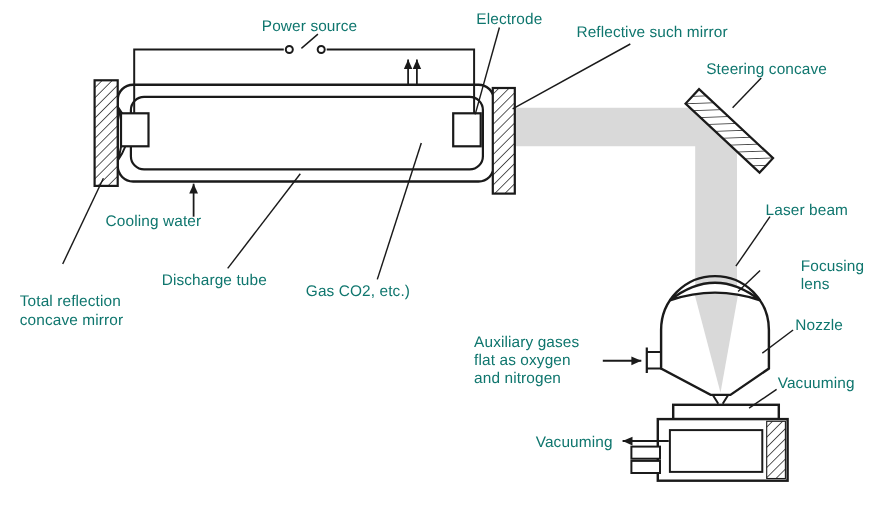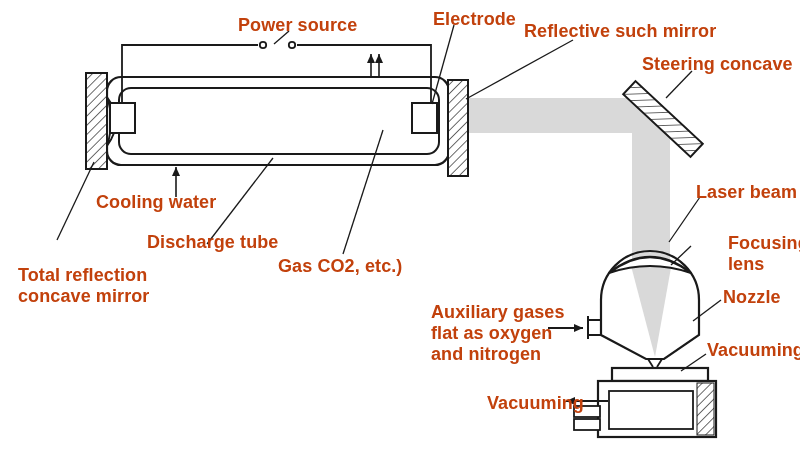--- a/index.html
+++ b/index.html
@@ -3,22 +3,22 @@
 <meta charset="utf-8">
 <style>
   * { margin:0; padding:0; box-sizing:border-box; }
   html,body { background:#ffffff; }
   .stage {
     position:relative; width:800px; height:464px; background:#ffffff;
     font-family:"Liberation Sans", sans-serif; overflow:hidden;
   }
   .stage svg { position:absolute; left:0; top:0; }
   .lbl {
-    position:absolute; font-size:18px; font-weight:700; line-height:1.18;
-    color:#c2410c; white-space:pre-line; letter-spacing:0.1px;
+    position:absolute; font-size:14px; font-weight:400; line-height:1.18;
+    color:#0f766e; white-space:pre-line; letter-spacing:0.1px;
   }
 </style>
 </head>
 <body>
 
 <div class="stage">
 
   <svg width="800" height="464" viewBox="0 0 800 464">
     <defs>
       <pattern id="hatch" patternUnits="userSpaceOnUse" width="6.5" height="6.5" patternTransform="rotate(45)">
@@ -120,18 +120,18 @@
   <div class="lbl" style="left:642px; top:54px;">Steering concave</div>
   <div class="lbl" style="left:696px; top:182px;">Laser beam</div>
   <div class="lbl" style="left:692px; top:233px;margin-left:36px;">Focusing lens</div>
   <div class="lbl" style="left:723px; top:287px;">Nozzle</div>
   <div class="lbl" style="left:707px; top:340px;">Vacuuming</div>
   <div class="lbl" style="left:431px; top:302px;">Auxiliary gases
 flat as oxygen
 and nitrogen</div>
   <div class="lbl" style="left:487px; top:393px;">Vacuuming</div>
   <div class="lbl" style="left:278px; top:256px;">Gas CO2, etc.)</div>
-  <div class="lbl" style="left:147px; top:232px;text-align:center;">Discharge tube</div>
+  <div class="lbl" style="left:147px; top:246px;text-align:center;">Discharge tube</div>
   <div class="lbl" style="left:96px;  top:192px;">Cooling water</div>
   <div class="lbl" style="left:18px;  top:242px;margin-top:23px;">Total reflection
 concave mirror</div>
 
 </div>
 
 </body></html>

